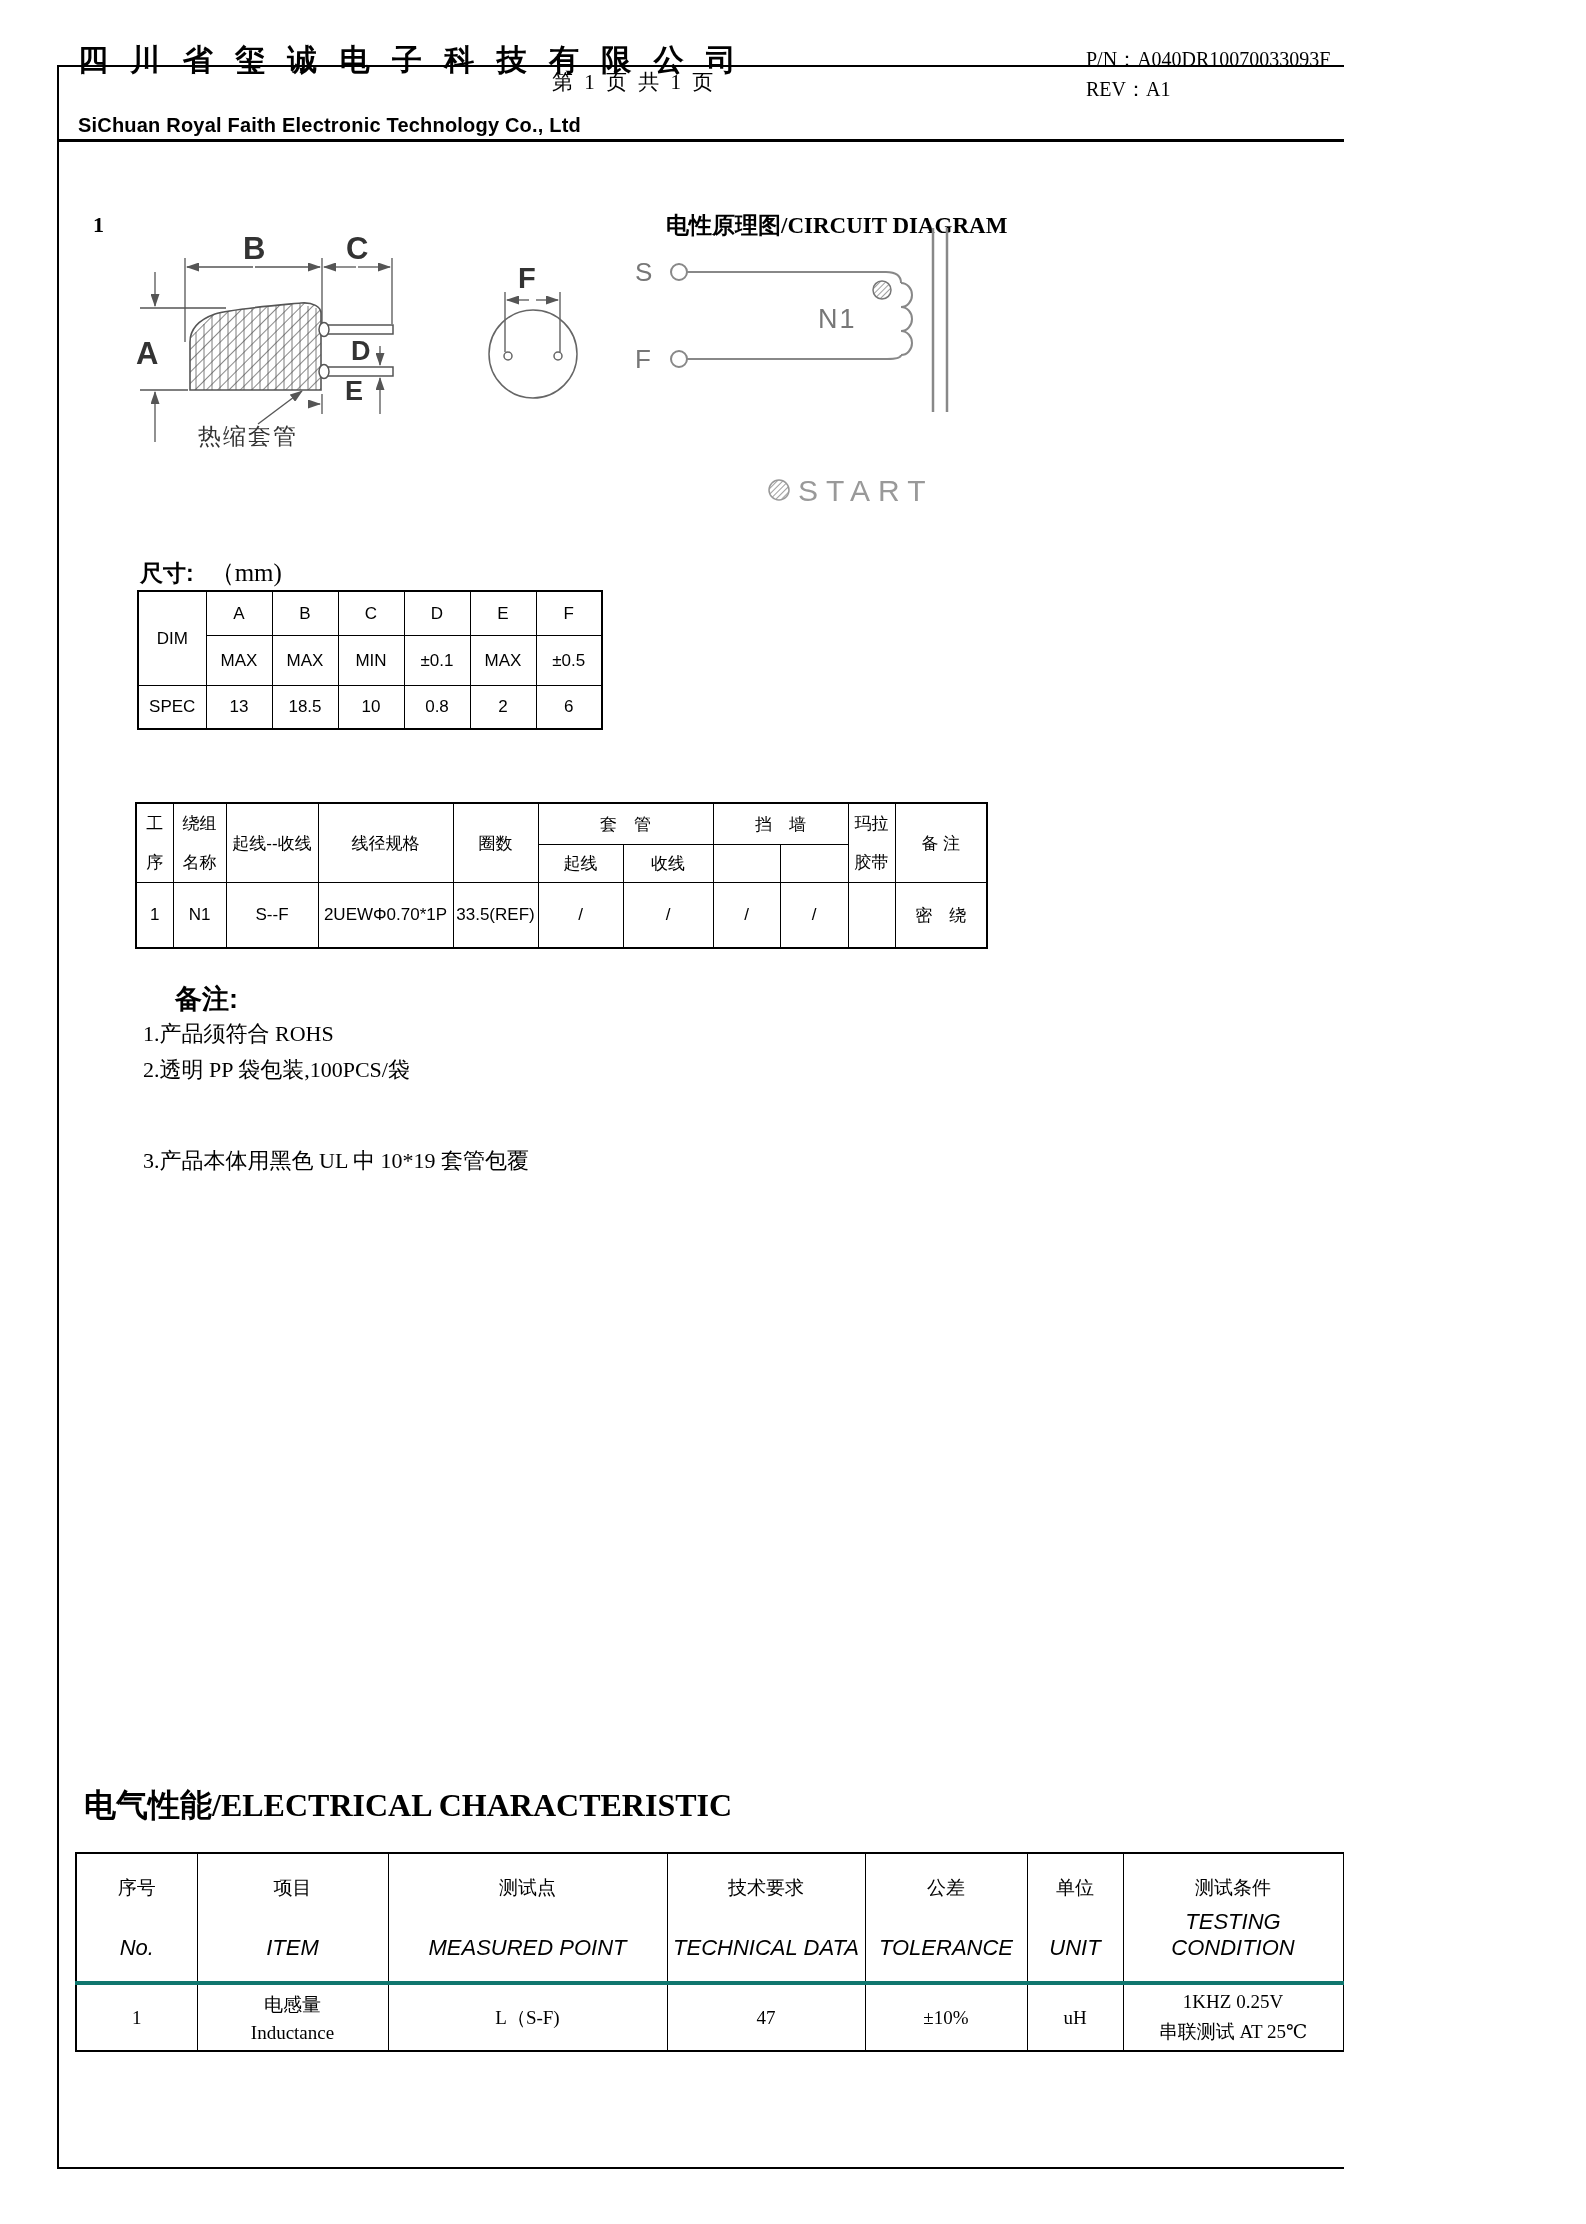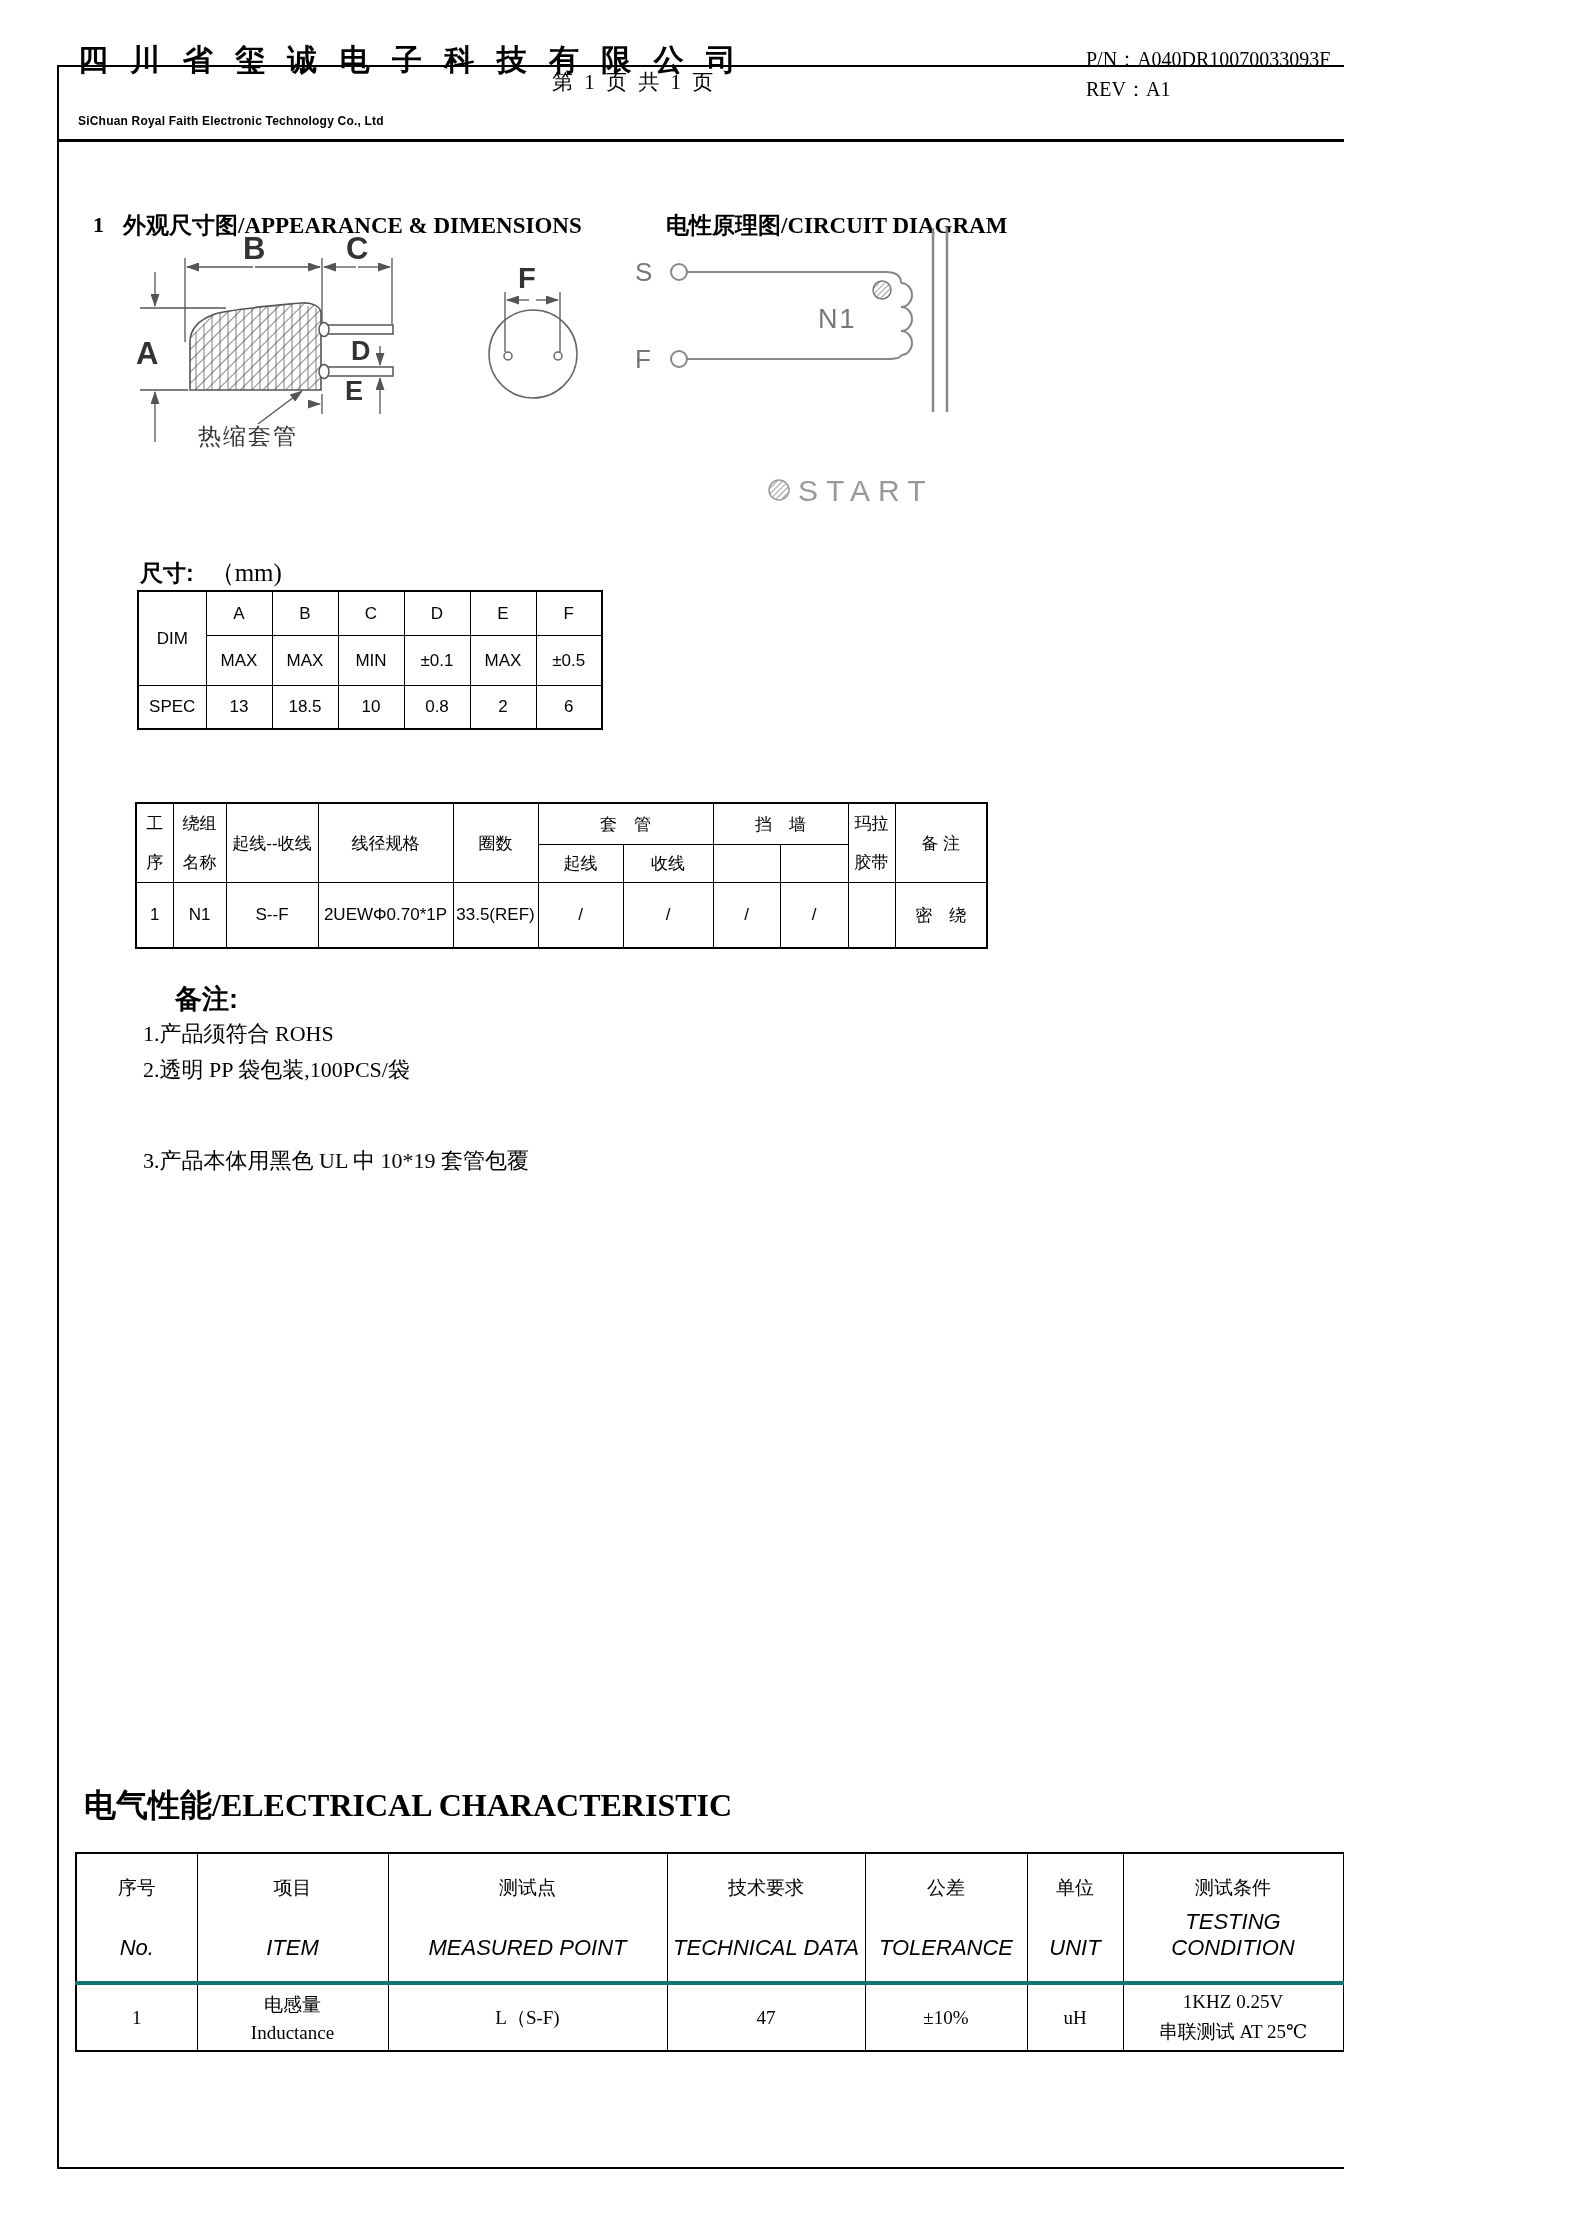--- a/index.html
+++ b/index.html
@@ -2,21 +2,21 @@
 <html><head>
 <meta charset="utf-8">
 <style>
   html,body{margin:0;padding:0;background:#fff;}
   body{width:1586px;height:2224px;font-family:"Liberation Sans","DejaVu Sans",sans-serif;color:#000;}
   .page{position:relative;width:1344px;height:2224px;background:#fff;overflow:hidden;}
   .abs{position:absolute;}
 
   .frame{left:57px;top:65px;width:1471px;height:2100px;border:2px solid #000;}
   .company-cn{left:78px;top:40px;font-size:30px;font-weight:bold;letter-spacing:7px;white-space:nowrap;}
-  .company-en{left:78px;top:114px;font-size:12px;font-weight:bold;letter-spacing:.2px;white-space:nowrap;}
+  .company-en{left:78px;top:114px;font-size:20px;font-weight:bold;letter-spacing:.2px;white-space:nowrap;}
   .header-rule{left:57px;top:139px;width:1473px;height:3px;background:#000;}
   .page-info{left:552px;top:68px;font-size:21px;letter-spacing:3px;font-family:"Liberation Serif","DejaVu Serif",serif;white-space:nowrap;}
   .pn-line{left:1086px;top:46px;font-size:20px;font-family:"Liberation Serif","DejaVu Serif",serif;white-space:nowrap;}
   .rev-line{left:1086px;top:76px;font-size:20px;font-family:"Liberation Serif","DejaVu Serif",serif;white-space:nowrap;}
 
   .sec-num{left:93px;top:212px;font-size:22px;font-weight:bold;font-family:"Liberation Serif","DejaVu Serif",serif;}
   .sec-title-left{left:123px;top:210px;font-size:23px;font-weight:bold;font-family:"Liberation Serif","DejaVu Serif",serif;white-space:nowrap;}
   .sec-title-right{left:666px;top:210px;font-size:23px;font-weight:bold;font-family:"Liberation Serif","DejaVu Serif",serif;white-space:nowrap;}
 
   .drawing{left:130px;top:228px;width:1270px;height:292px;}
@@ -63,21 +63,20 @@
   <div class="abs page-info">第 1 页 共 1 页</div>
   <div class="abs pn-line">
     <span>P/N：</span><span>A040DR10070033093F</span>
   </div>
   <div class="abs rev-line">
     <span>REV：</span><span>A1</span>
   </div>
   <div class="abs header-rule"></div>
 
   <div class="abs sec-num">1</div>
-  <div class="abs sec-title-left">外观尺寸图/APPEARANCE &amp; DIMENSIONS</div>
   <div class="abs sec-title-right">电性原理图/CIRCUIT DIAGRAM</div>
 
   <svg class="abs drawing" viewBox="0 0 1270 292" xmlns="http://www.w3.org/2000/svg">
     <defs>
       <pattern id="hatch" width="8" height="8" patternUnits="userSpaceOnUse" patternTransform="rotate(45)">
         <line x1="0" y1="0" x2="0" y2="8" stroke="#6a6a6a" stroke-width="1.6"></line>
       </pattern>
       <pattern id="hatch2" width="4" height="4" patternUnits="userSpaceOnUse" patternTransform="rotate(45)">
         <line x1="0" y1="0" x2="0" y2="4" stroke="#777" stroke-width="1.4"></line>
       </pattern>

